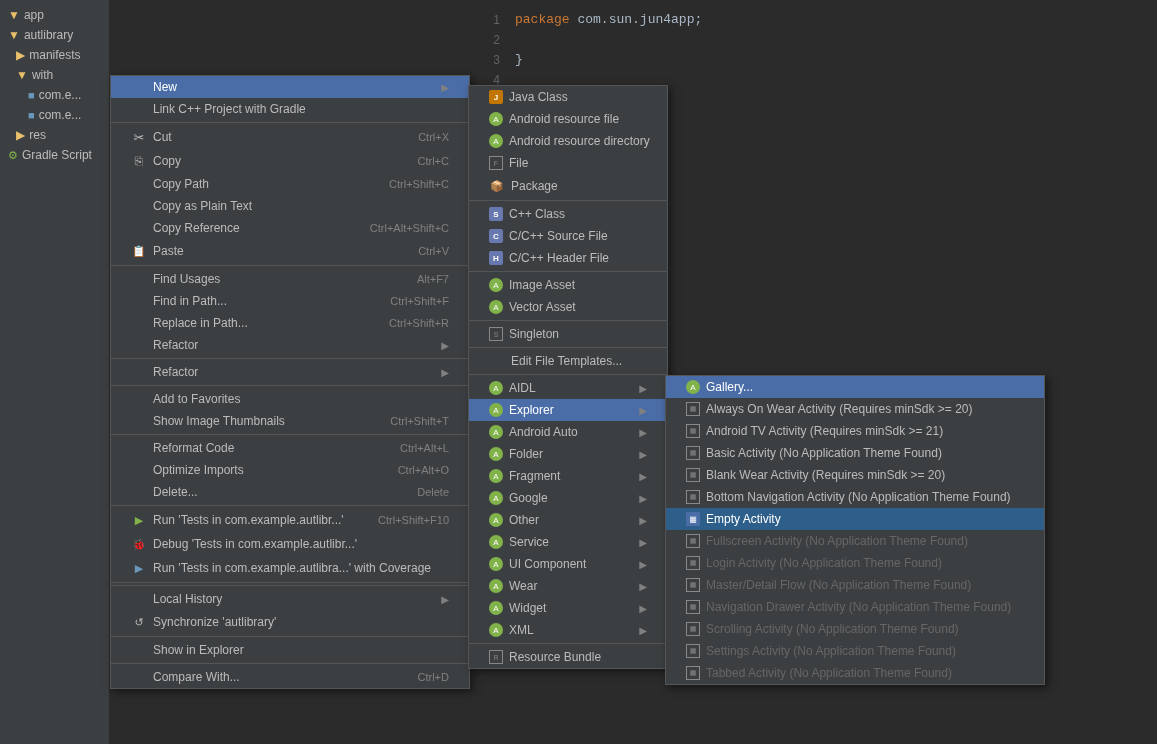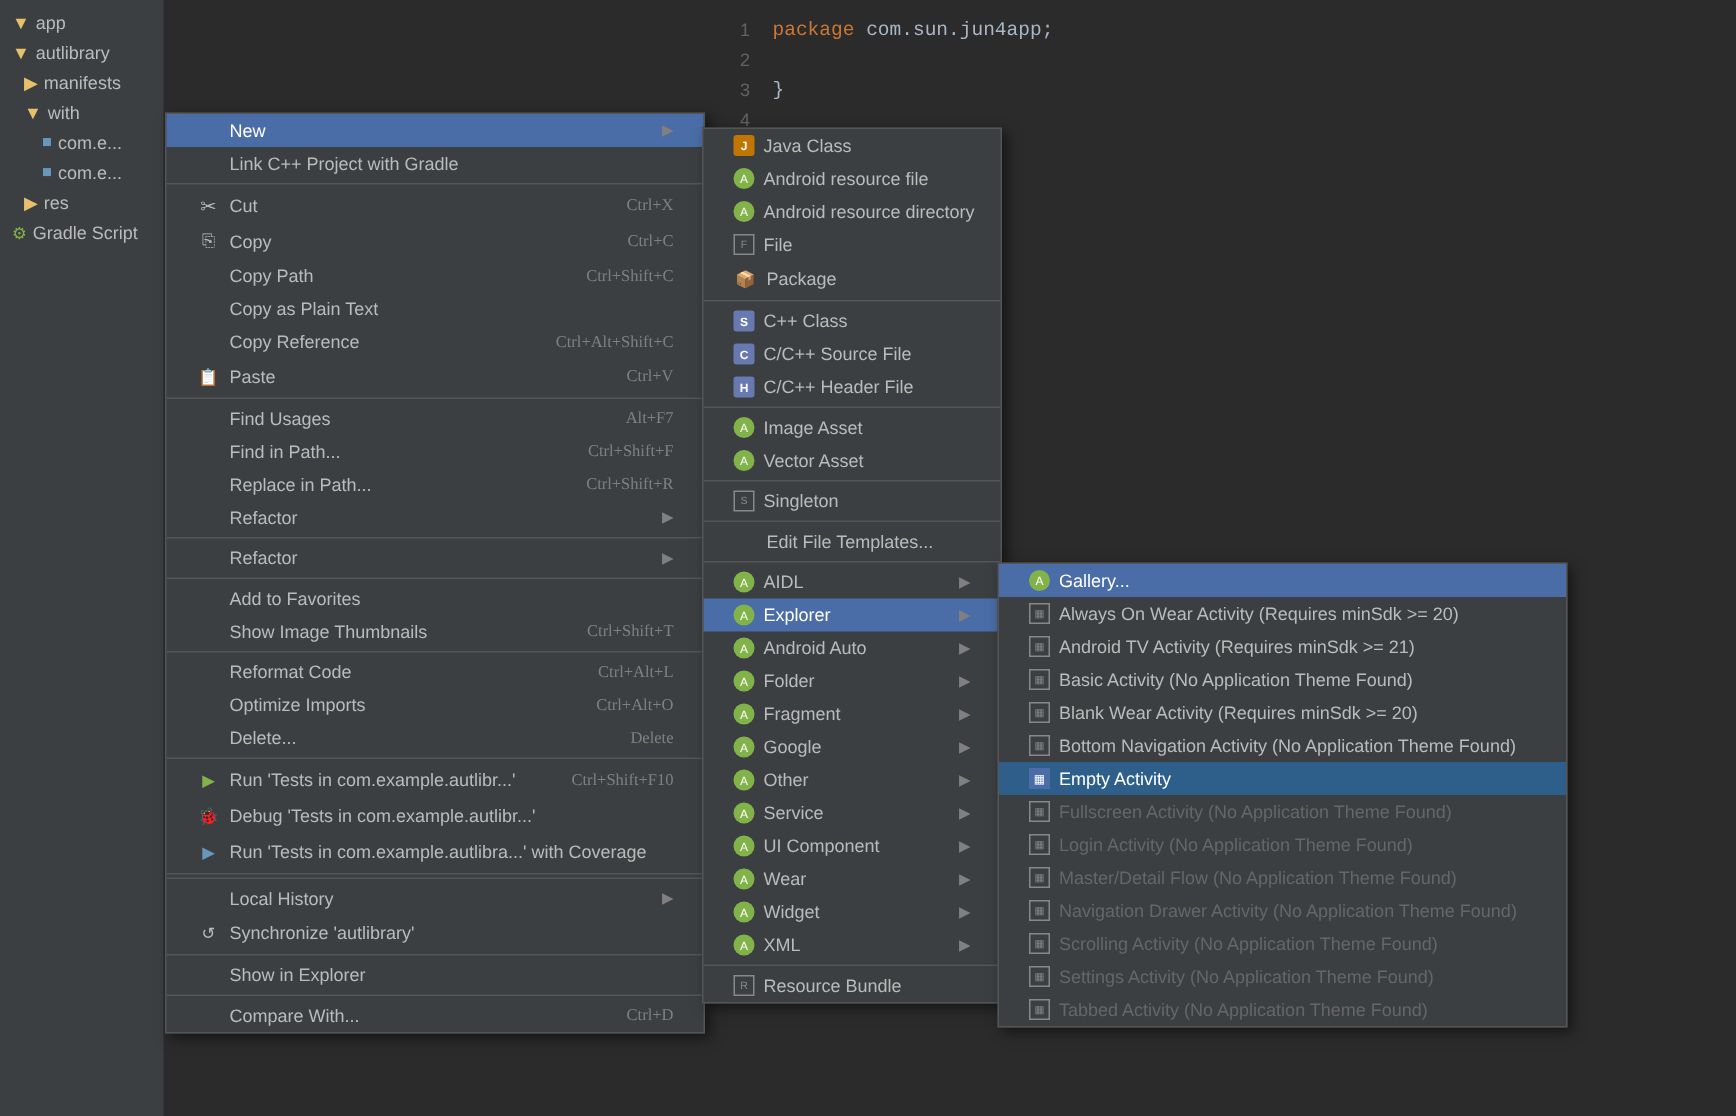--- a/index.html
+++ b/index.html
@@ -136,21 +136,20 @@
     .menu-item-left {
       display: flex;
       align-items: center;
       gap: 6px;
     }
 
     .shortcut {
       color: #808080;
       font-size: 11px;
       margin-left: auto;
-      font-family: Liberation Serif, serif;
     }
 
     .arrow {
       color: #808080;
       font-size: 10px;
     }
 
     .menu-icon {
       width: 16px;
       height: 16px;

